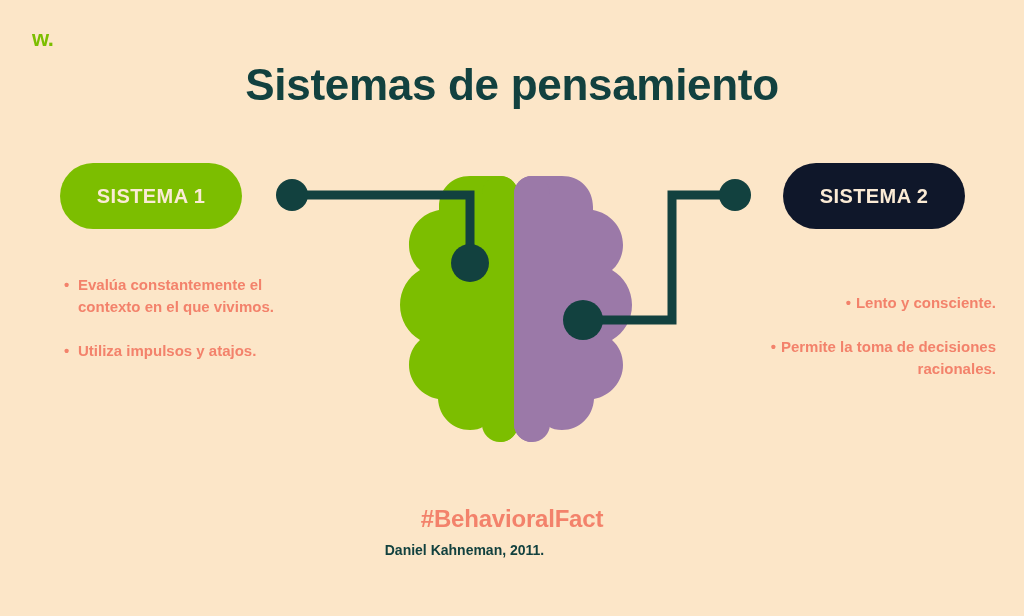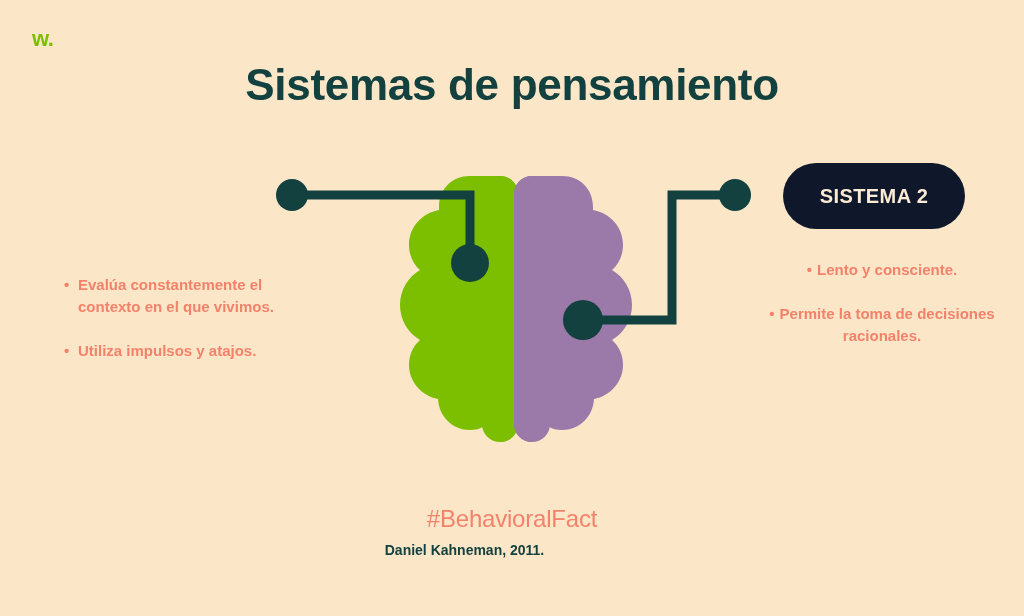--- a/index.html
+++ b/index.html
@@ -81,23 +81,23 @@
     line-height: 1.46;
   }
   #bullets-left {
     left: 62px;
     top: 274px;
     width: 228px;
     text-align: left;
   }
   #bullets-right {
     left: 768px;
-    top: 259px;
+    top: 292px;
     width: 228px;
-    text-align: center;
+    text-align: right;
   }
   .bullet-item {
     margin-bottom: 22px;
     position: relative;
   }
   #bullets-left .bullet-item {
     padding-left: 16px;
   }
   #bullets-left .bullet-item::before {
     content: "\2022";
@@ -129,21 +129,21 @@
   }
 
   
   #hashtag {
     position: absolute;
     left: 0;
     top: 505px;
     width: 1024px;
     text-align: center;
     font-size: 24px;
-    font-weight: 400;
+    font-weight: 700;
     color: #F3826B;
     letter-spacing: -0.2px;
   }
   #attribution {
     position: absolute;
     left: 0;
     top: 542px;
     width: 929px;
     text-align: center;
     font-size: 14px;
@@ -153,20 +153,23 @@
 </style>
 </head>
 <body>
 
 <div class="stage">
 
   <div id="logo">w.</div>
 
   <div id="title">Sistemas de pensamiento</div>
 
+  <div id="pill-left" class="pill">
+    <span>SISTEMA 1</span>
+  </div>
 
   <div id="pill-right" class="pill">
     <span>SISTEMA 2</span>
   </div>
 
   <div id="bullets-left" class="bullets">
     <div class="bullet-item">Evalúa constantemente el contexto en el que vivimos.</div>
     <div class="bullet-item">Utiliza impulsos y atajos.</div>
   </div>
 

